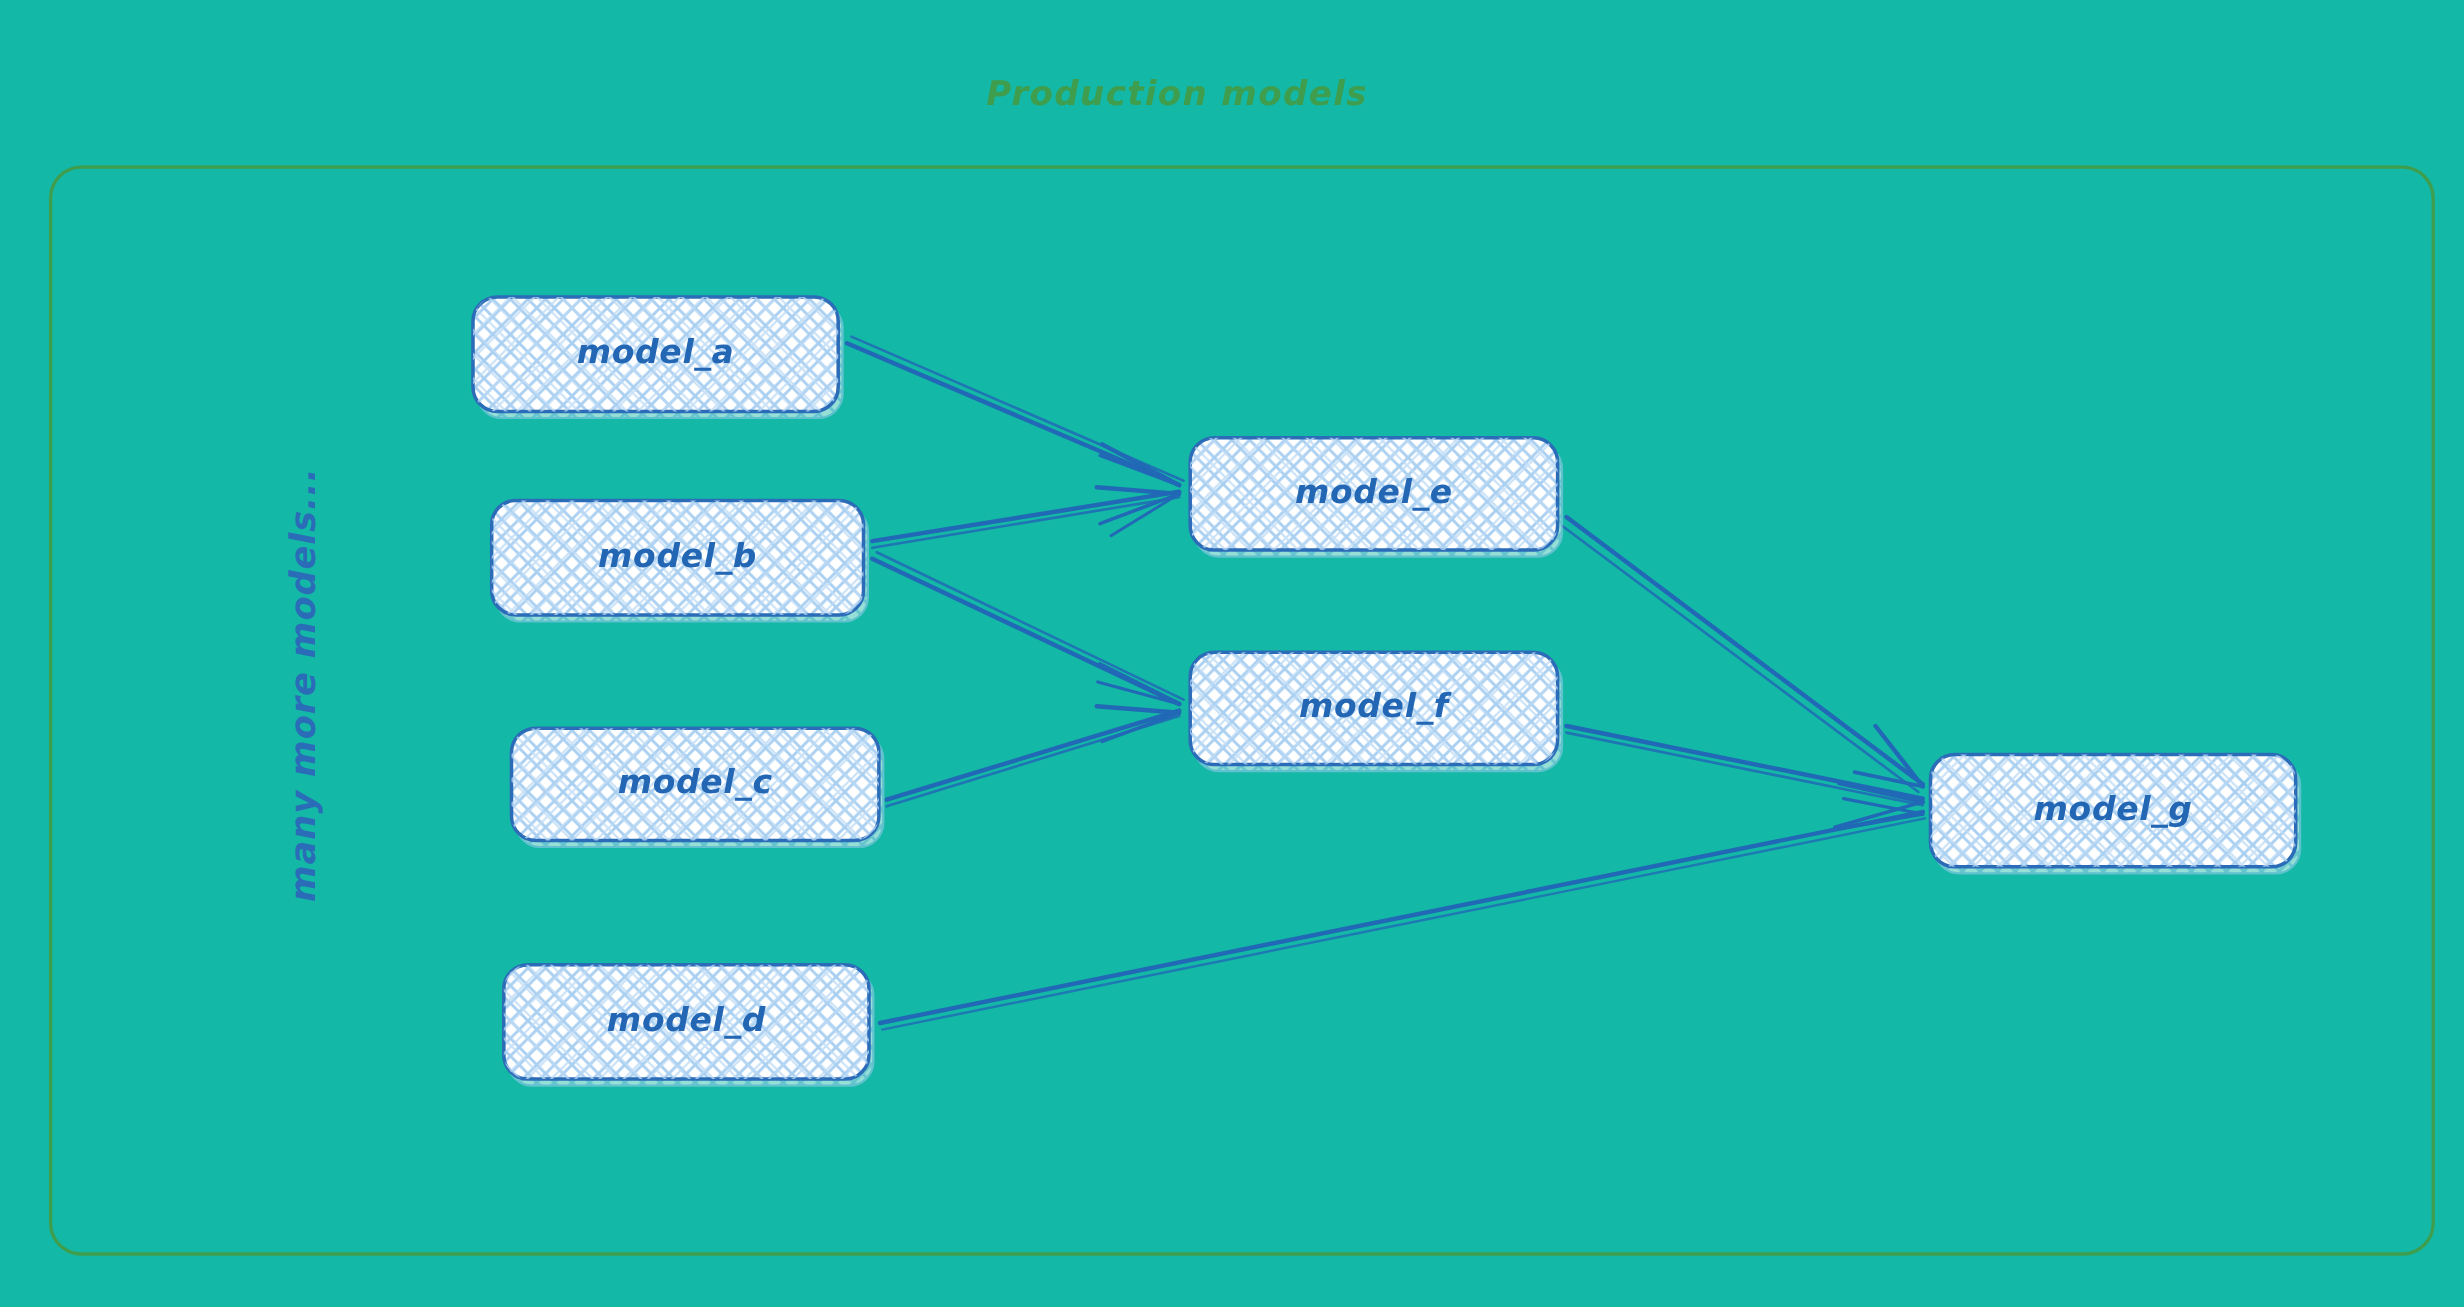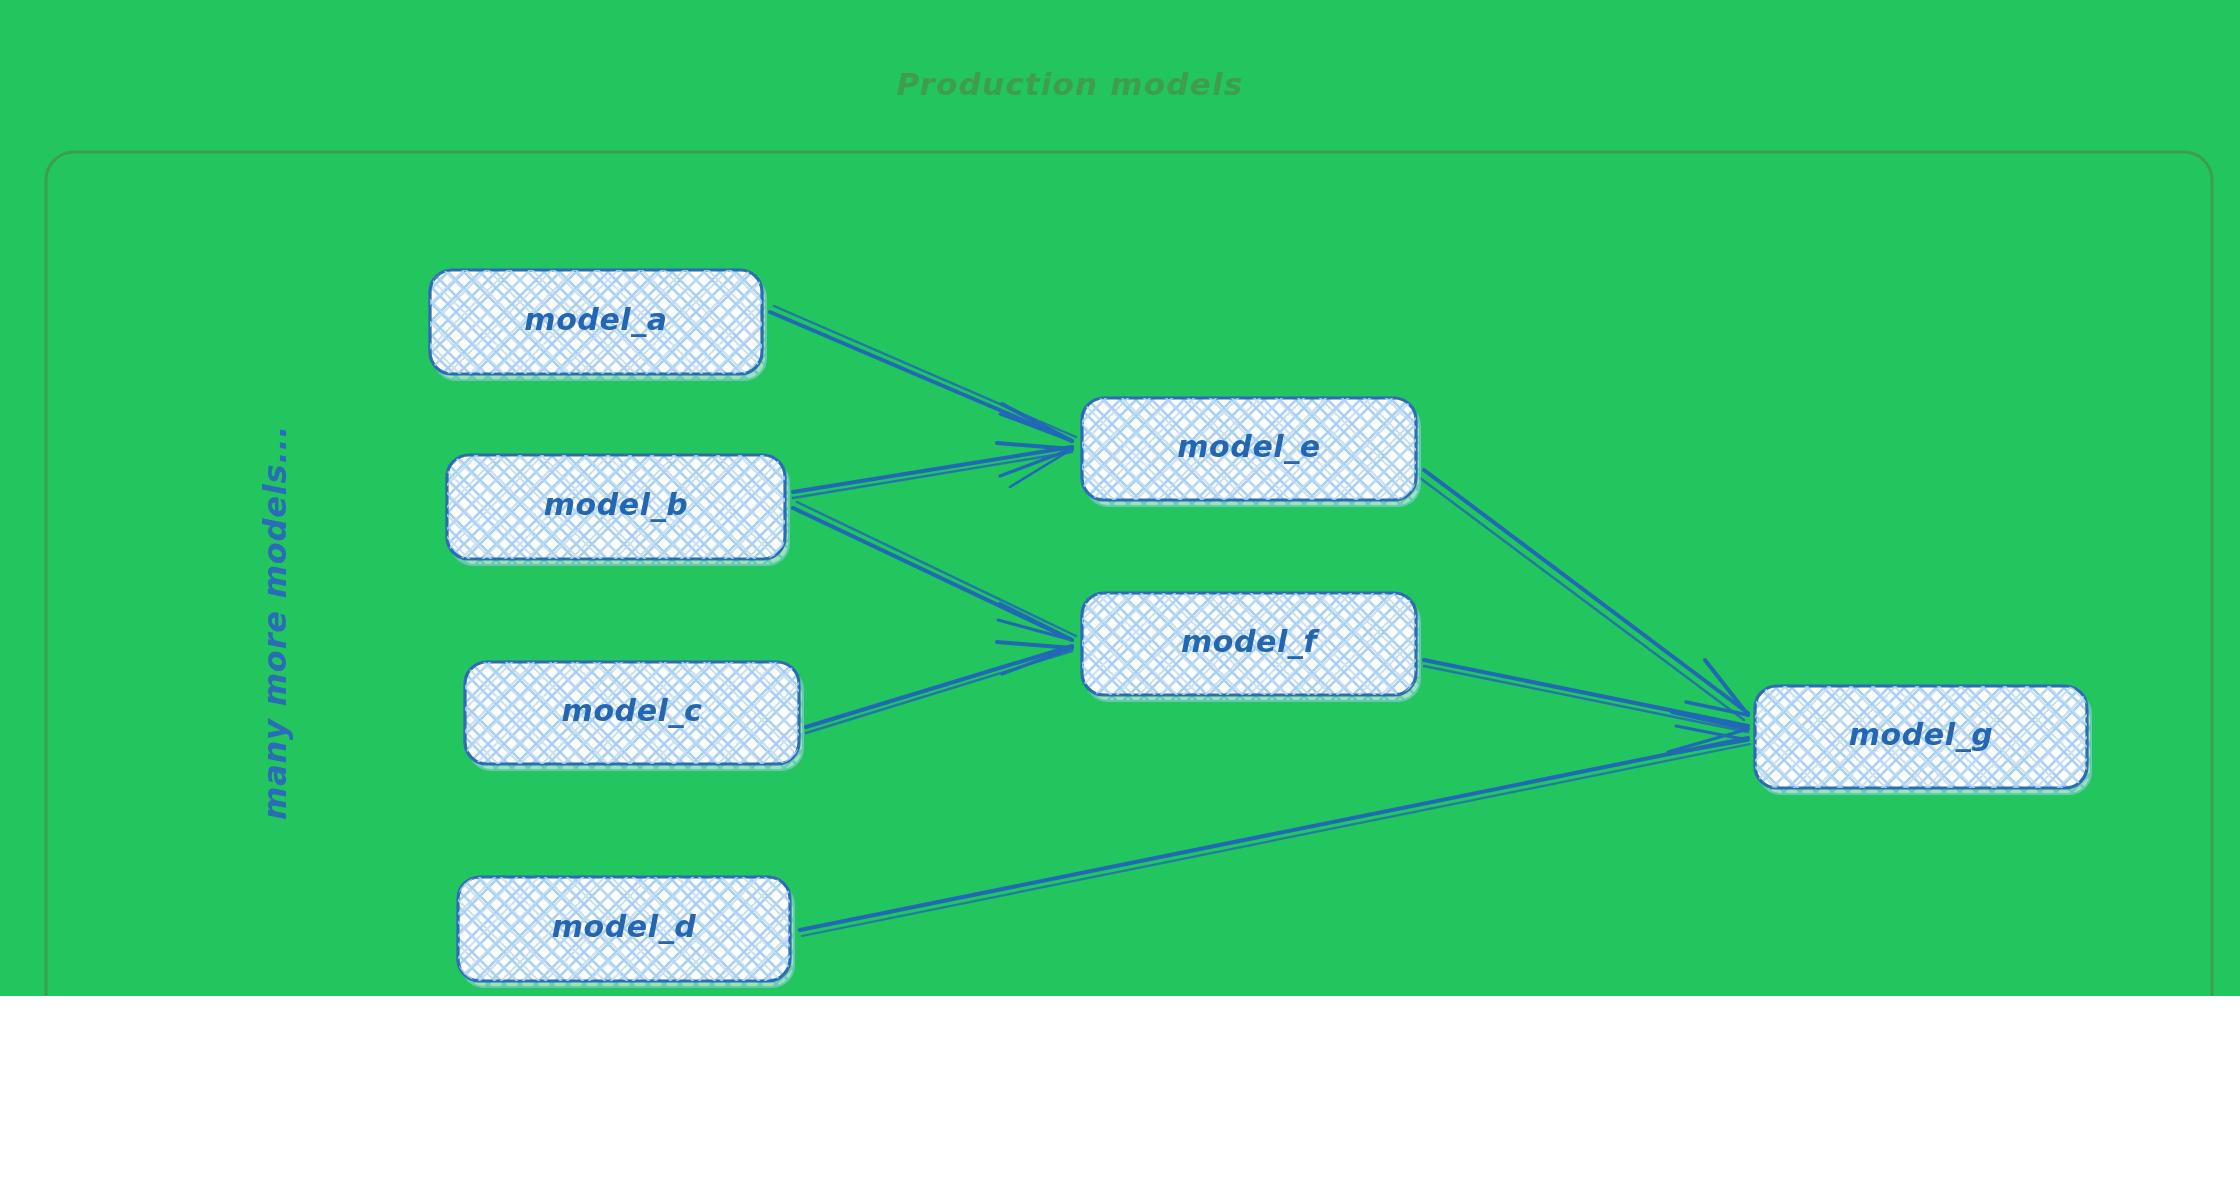--- a/index.html
+++ b/index.html
@@ -7,22 +7,22 @@
     margin: 0;
     padding: 0;
     background: #ffffff;
   }
   body {
     font-family: "DejaVu Sans", sans-serif;
   }
   #canvas {
     position: relative;
     width: 2240px;
-    height: 996px;
-    background: #22c55e;
+    height: 1188px;
+    background: #14b8a6;
     overflow: hidden;
   }
   #diagram-svg {
     position: absolute;
     left: 0;
     top: 0;
     width: 2240px;
     height: 1188px;
   }
   .dg-title {

